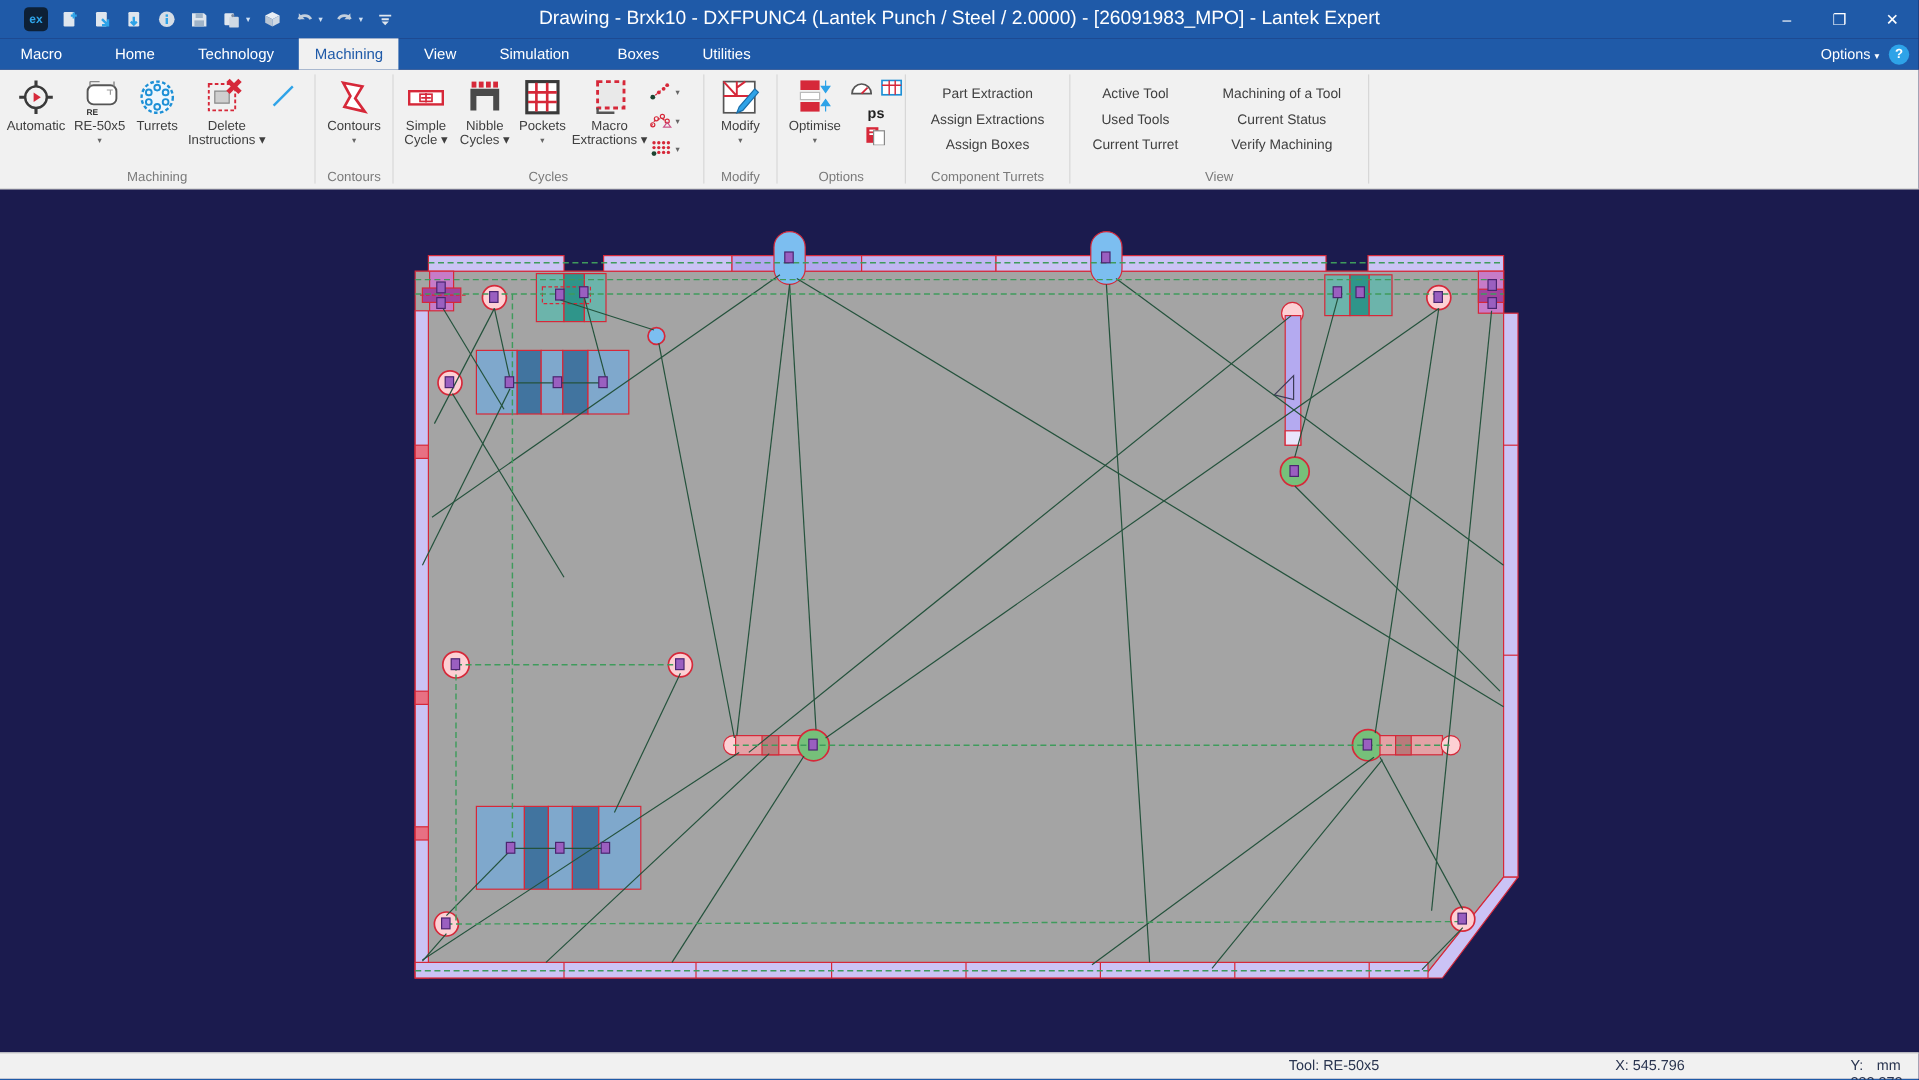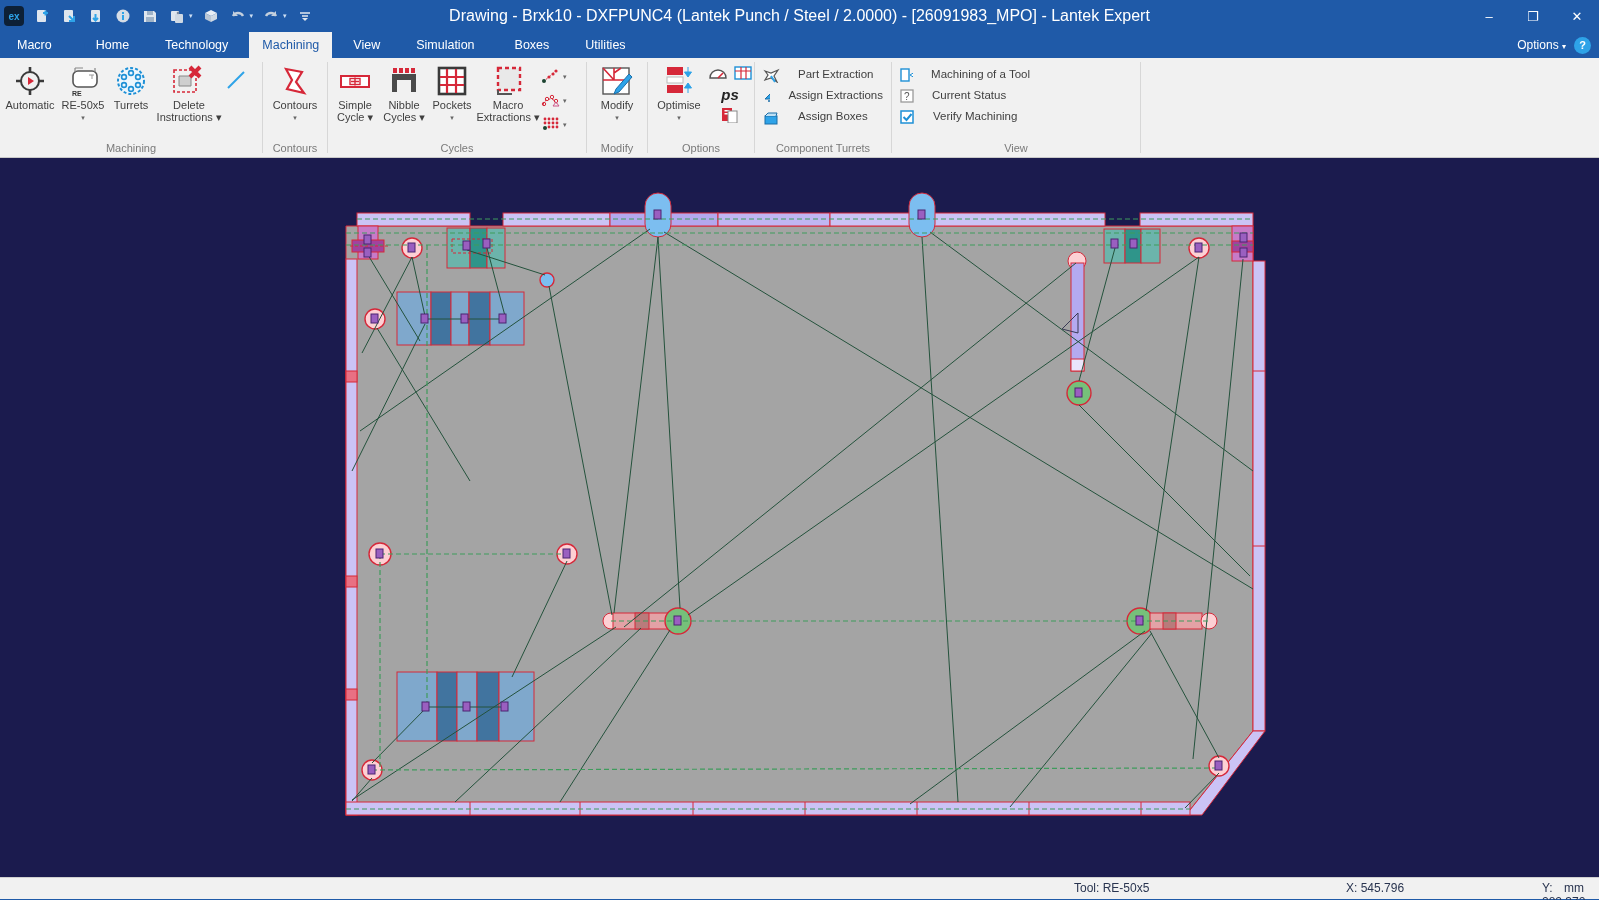--- a/index.html
+++ b/index.html
@@ -1,20 +1,20 @@
 <!DOCTYPE html>
 <html><head>
 <meta charset="utf-8">
 <style>
   * { margin:0; padding:0; box-sizing:border-box; }
   html,body { width:1599px; height:900px; overflow:hidden; font-family:"Liberation Sans", sans-serif; background:#1b1b4e; }
 
   
   .titlebar { height:32px; background:#1f5aa8; display:flex; align-items:center; color:#fff; position:relative; }
-  .qat { display:flex; align-items:center; gap:9px; padding-left:4px; }
+  .qat { display:flex; align-items:center; gap:9px; padding-left:20px; }
   .qat .qicon { width:18px; height:18px; display:flex; align-items:center; justify-content:center; font-size:13px; color:#e8e8e8; cursor:default; }
   .exlogo { width:20px; height:20px; border-radius:4px; background:#0d2036; color:#2ea3e8; font-weight:bold; font-size:10px; display:flex; align-items:center; justify-content:center; }
   .qdrop { font-size:7px; color:#cfe0f4; margin-left:-6px; }
   .title-text { position:absolute; left:0; right:0; text-align:center; font-size:16px; pointer-events:none; }
   .wincontrols { margin-left:auto; display:flex; }
   .winbtn { width:44px; height:32px; display:flex; align-items:center; justify-content:center; font-size:13px; color:#fff; }
 
   
   .menubar { height:26px; background:#1f5aa8; display:flex; align-items:center; color:#fff; font-size:12.5px; position:relative; }
   .tab { padding:5px 13px; height:26px; display:flex; align-items:center; cursor:default; }
@@ -28,22 +28,22 @@
   .rgroup { display:flex; flex-direction:column; position:relative; padding:2px 2px 0 2px; }
   .rgroup-body { flex:1; display:flex; align-items:flex-start; }
   .rgroup-label { height:18px; text-align:center; font-size:11px; color:#7a7a7a; display:flex; align-items:center; justify-content:center; }
   .rdivider { width:1px; background:#d7d7d7; margin:4px 0; }
   .bigbtn { width:56px; padding-top:3px; display:flex; flex-direction:column; align-items:center; font-size:11px; color:#3f3f3f; text-align:center; line-height:12px; cursor:default; }
   .bigbtn .bicon { height:36px; display:flex; align-items:center; justify-content:center; }
   .ddown { font-size:7px; color:#666; margin-top:1px; }
   .smallcol { display:flex; flex-direction:column; justify-content:flex-start; gap:4px; padding-top:6px; }
   .smallbtn { display:flex; align-items:center; gap:3px; height:20px; cursor:default; }
   .rowlist { display:flex; flex-direction:column; gap:4px; padding:8px 6px 0 6px; }
-  .rowitem { display:flex; align-items:flex-start; gap:18px; font-size:11.5px; color:#3f3f3f; height:17px; white-space:nowrap; cursor:default; }
-  .psface { font-weight:bold; font-size:15px; color:#222;font-style:italic; }
+  .rowitem { display:flex; align-items:center; gap:5px; font-size:11.5px; color:#3f3f3f; height:17px; white-space:nowrap; cursor:default;flex-direction:column; }
+  .psface { font-weight:bold; font-size:12px; color:#222; }
 
   
   .canvas-wrap { height:719px; background:#1b1b4e; position:relative; }
   .canvas-wrap svg { display:block; }
 
   
   .statusbar { height:22px; background:#f1f1f1; border-top:1px solid #d0d0d0; position:relative; font-size:12px; color:#2a3550; }
   .statusbar .sfield { position:absolute; top:3px; }
   .bottomline { height:3px; background:#1f5aa8; }
 </style>
@@ -392,20 +392,42 @@
           </svg>
         <span>Assign Boxes</span>
       </div>
     </div>
     <div class="rgroup-label" style="margin-top:auto">Component Turrets</div>
   </div>
   <div class="rdivider"></div>
 
   <div class="rgroup" style="width:248px">
     <div class="rgroup-body">
+      <div class="rowlist" style="width:106px">
+        <div class="rowitem">
+          <svg width="17" height="13">
+              <rect x="1" y="2" width="6" height="9" rx="1" fill="#fff" stroke="#333" stroke-width="1.3"></rect>
+              <path d="M9 4h6M9 7h6M9 10h4" stroke="#555" stroke-width="1.4"></path>
+            </svg>
+          <span>Active Tool</span>
+        </div>
+        <div class="rowitem">
+          <svg width="15" height="15">
+              <circle cx="7.5" cy="7.5" r="6" fill="#bfe0f4" stroke="#1e90d6" stroke-width="1.6" stroke-dasharray="2.5 1.6"></circle>
+              <circle cx="7.5" cy="7.5" r="2.2" fill="#1e90d6"></circle>
+            </svg>
+          <span>Used Tools</span>
+        </div>
+        <div class="rowitem">
+          <svg width="15" height="15">
+              <circle cx="7.5" cy="7.5" r="5.6" fill="#fff" stroke="#9a9a9a" stroke-width="1.6"></circle>
+            </svg>
+          <span>Current Turret</span>
+        </div>
+      </div>
       <div class="rowlist" style="width:142px">
         <div class="rowitem">
           <svg width="16" height="14">
               <rect x="1" y="1" width="8" height="12" fill="#fff" stroke="#1e90d6" stroke-width="1.4"></rect>
               <path d="M10 7l5-3v6z" fill="#fff" stroke="#1e90d6"></path>
             </svg>
           <span>Machining of a Tool</span>
         </div>
         <div class="rowitem">
           <svg width="14" height="14">

